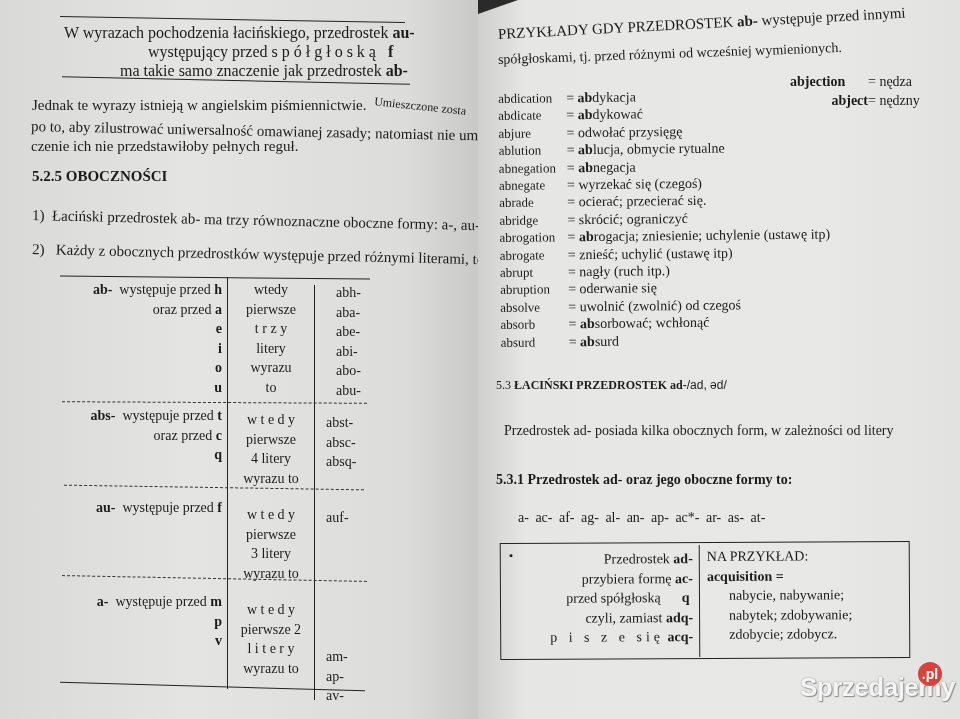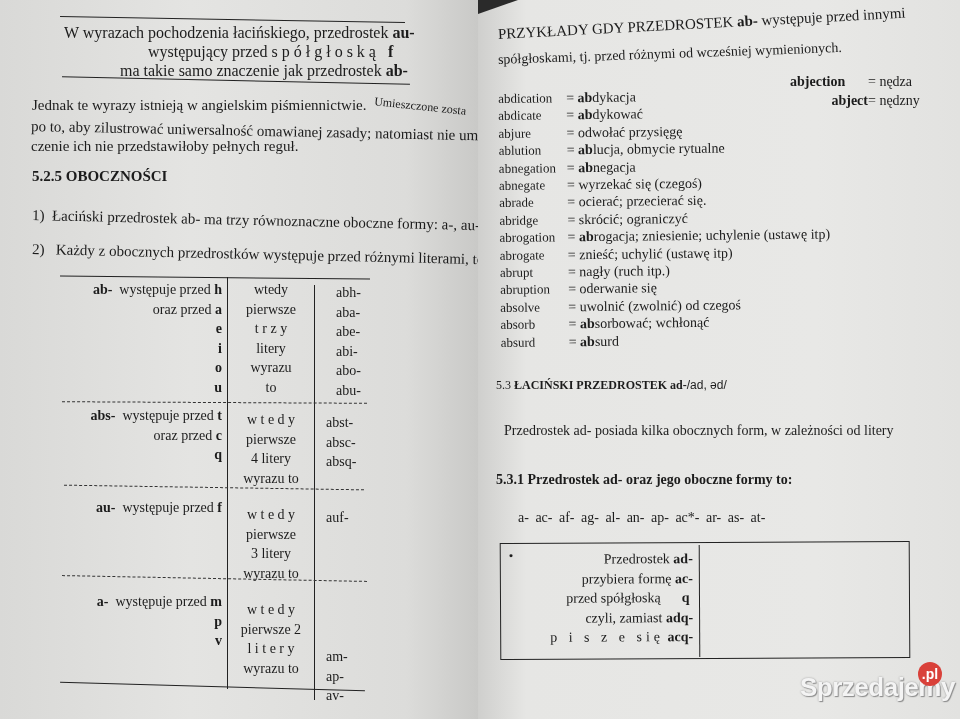--- a/index.html
+++ b/index.html
@@ -208,20 +208,27 @@
   <div class="abs" style="left:22px;top:542px;width:408px;height:115px;border:1.5px solid #222;transform:rotate(-0.3deg);">
     <div class="vline" style="left:198px;top:2px;height:112px;"></div>
     <div class="abs" style="left:8px;top:4px;font-size:13px;">•</div>
     <div class="abs f14" style="left:20px;top:6px;width:172px;text-align:right;line-height:19.5px;">
       <div><span>Przedrostek</span> <span class="b">ad-</span></div>
       <div><span>przybiera formę</span> <span class="b">ac-</span></div>
       <div><span>przed spółgłoską</span>&nbsp;&nbsp;&nbsp;&nbsp;&nbsp; <span class="b">q</span>&nbsp;</div>
       <div><span>czyli,  zamiast</span> <span class="b">adq-</span></div>
       <div><span class="spaced">p i s z e   się</span> <span class="b">acq-</span></div>
     </div>
+    <div class="abs f14" style="left:206px;top:4px;line-height:19.5px;">
+      <div>NA PRZYKŁAD:</div>
+      <div class="b">acquisition =</div>
+      <div style="padding-left:22px;">nabycie, nabywanie;</div>
+      <div style="padding-left:22px;">nabytek; zdobywanie;</div>
+      <div style="padding-left:22px;">zdobycie; zdobycz.</div>
+    </div>
   </div>
 
 </div>
 
 <div class="corner-shadow"></div>
 
 <div class="watermark">Sprzedajemy</div>
 <div class="wm-badge">.pl</div>
 
 </body></html>

